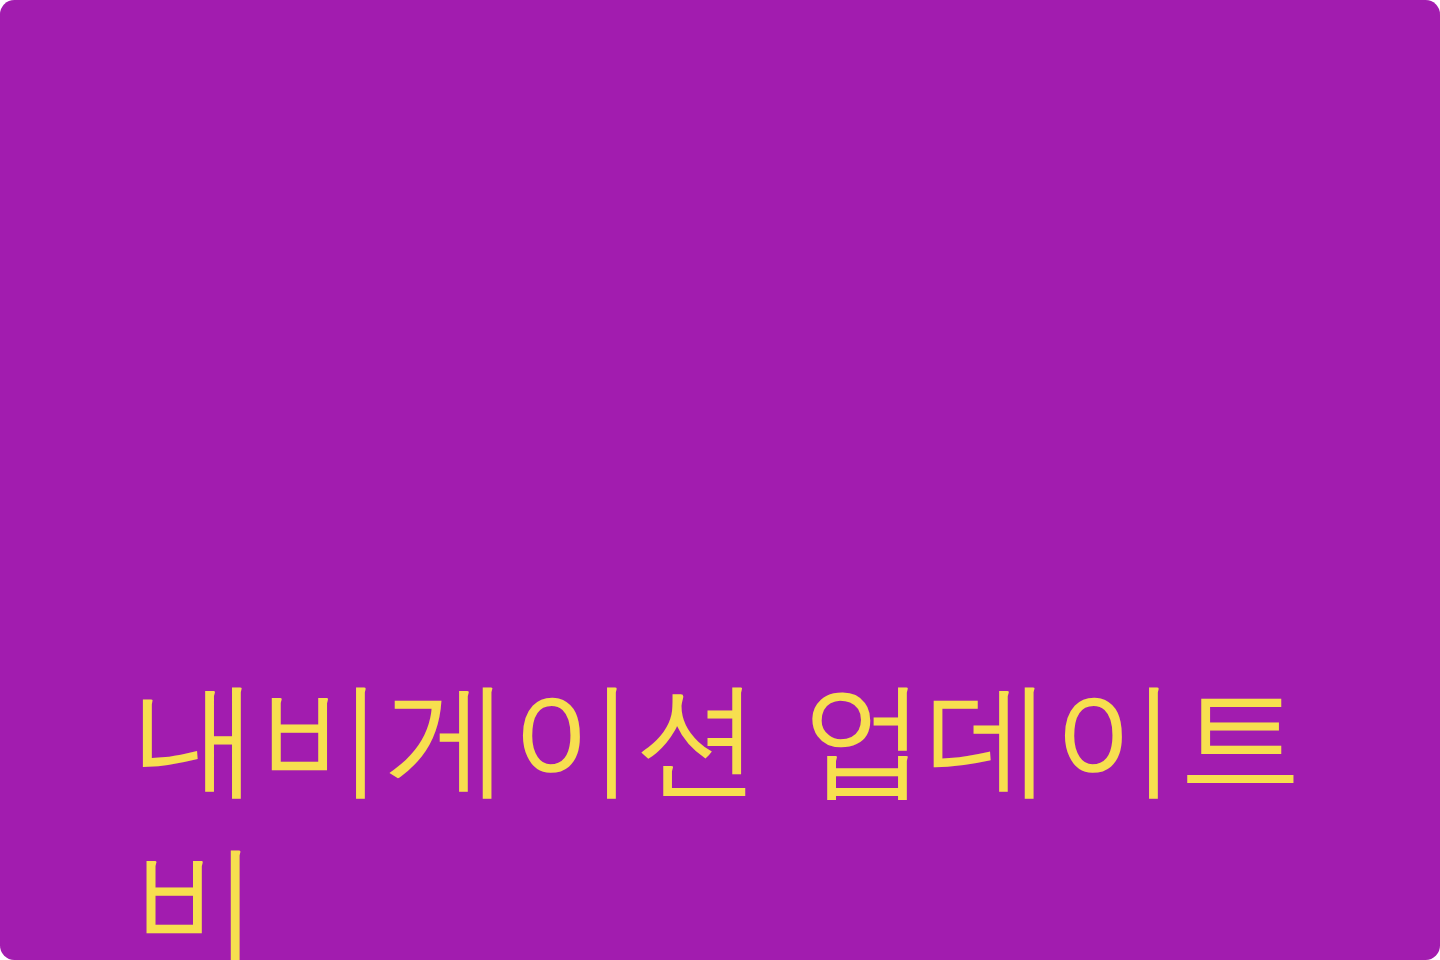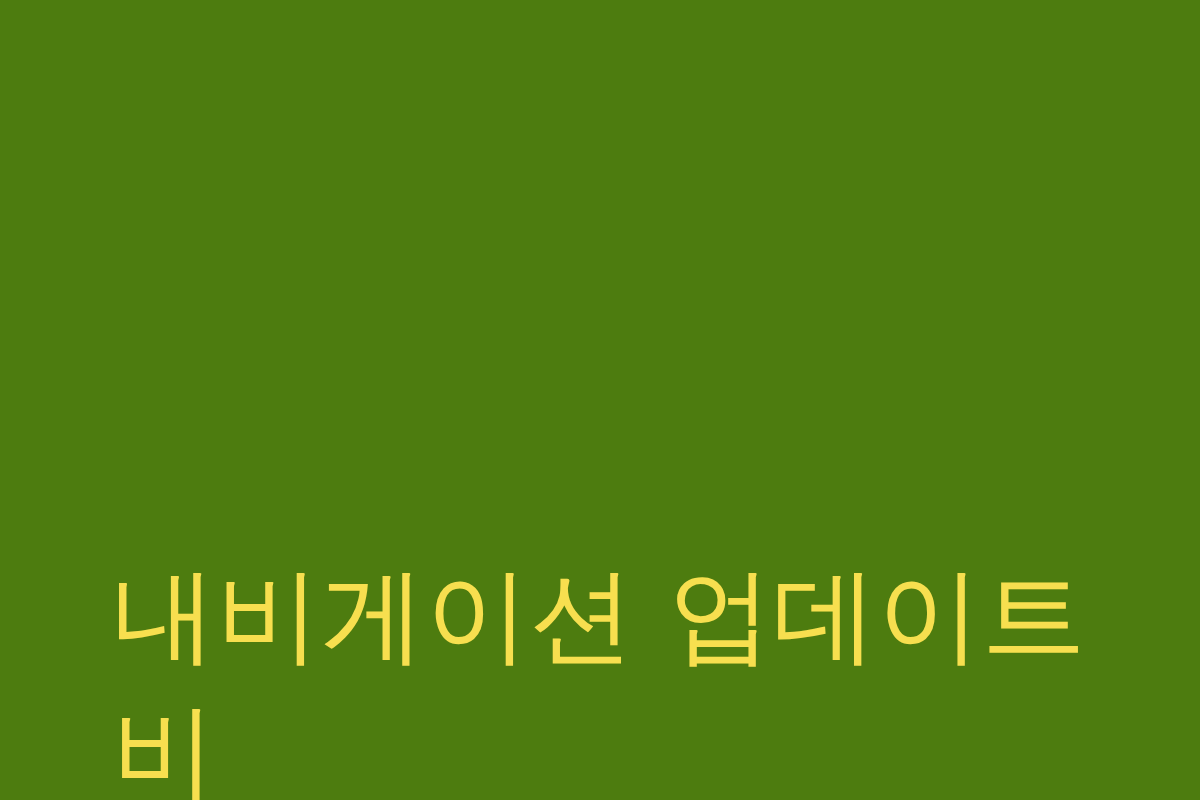--- a/index.html
+++ b/index.html
@@ -53,21 +53,21 @@
     text-rendering: optimizeLegibility;
   }
 
   .headline .line {
     display: block;
   }
 </style>
 </head>
 <body>
 
-<div class="banner" style="background: #4d7c0f;">
+<div class="banner" style="background: #a21caf; border-radius: 12px;">
 
   <div class="headline-block">
 
     <h1 class="headline" style="color: rgb(247, 223, 79);">
       <span class="line">내비게이션 업데이트 비</span>
       
     </h1>
 
   </div>
 </div>

